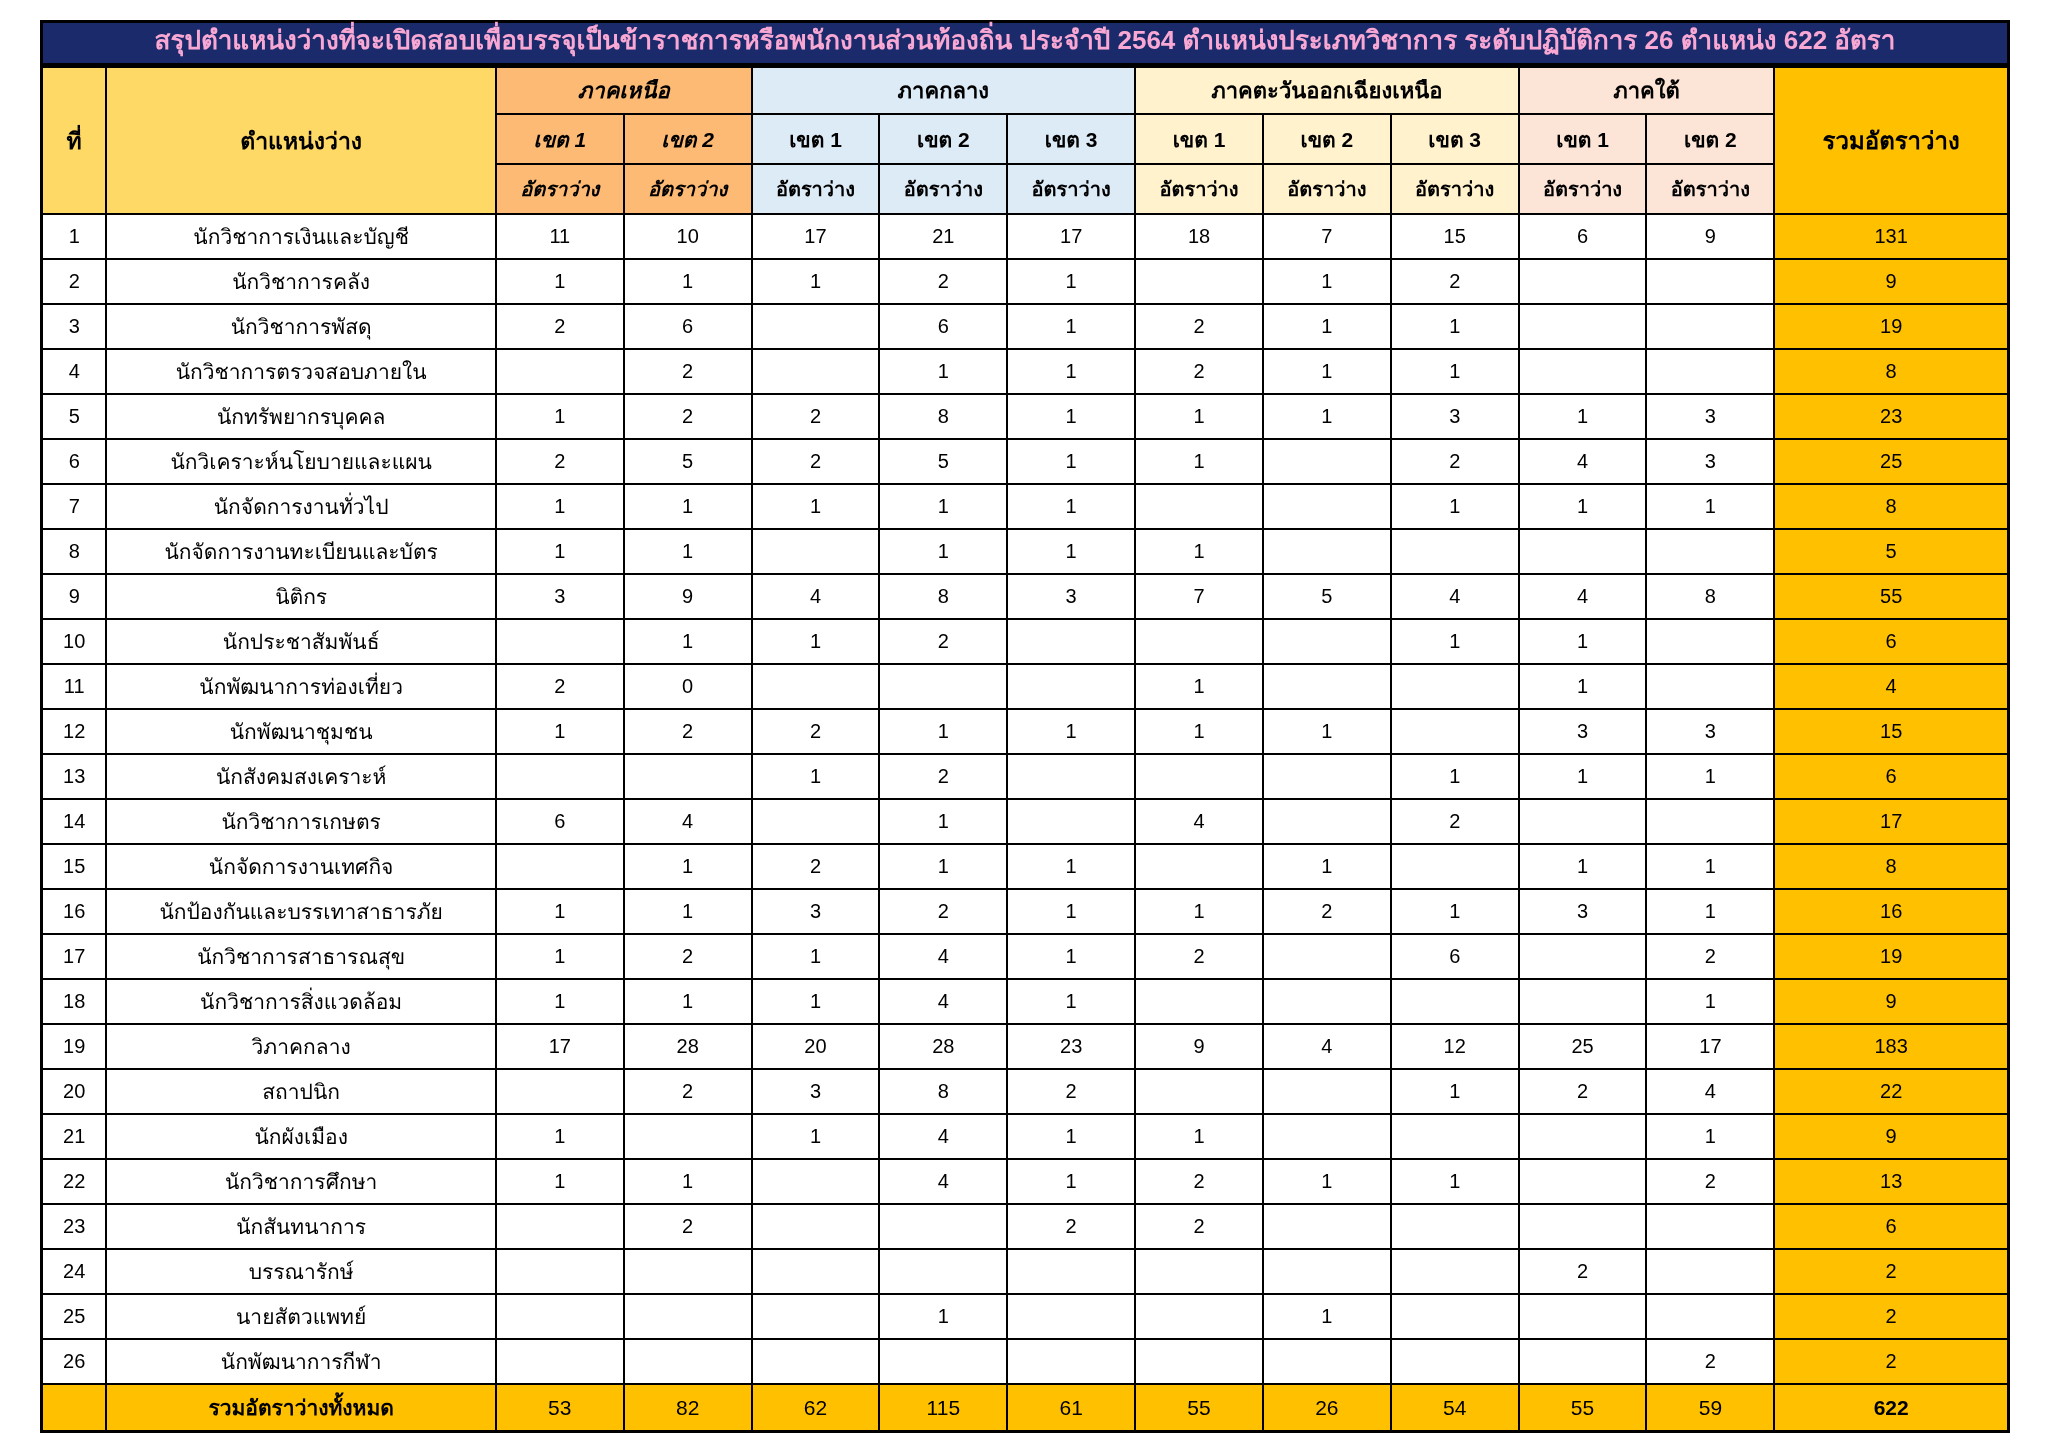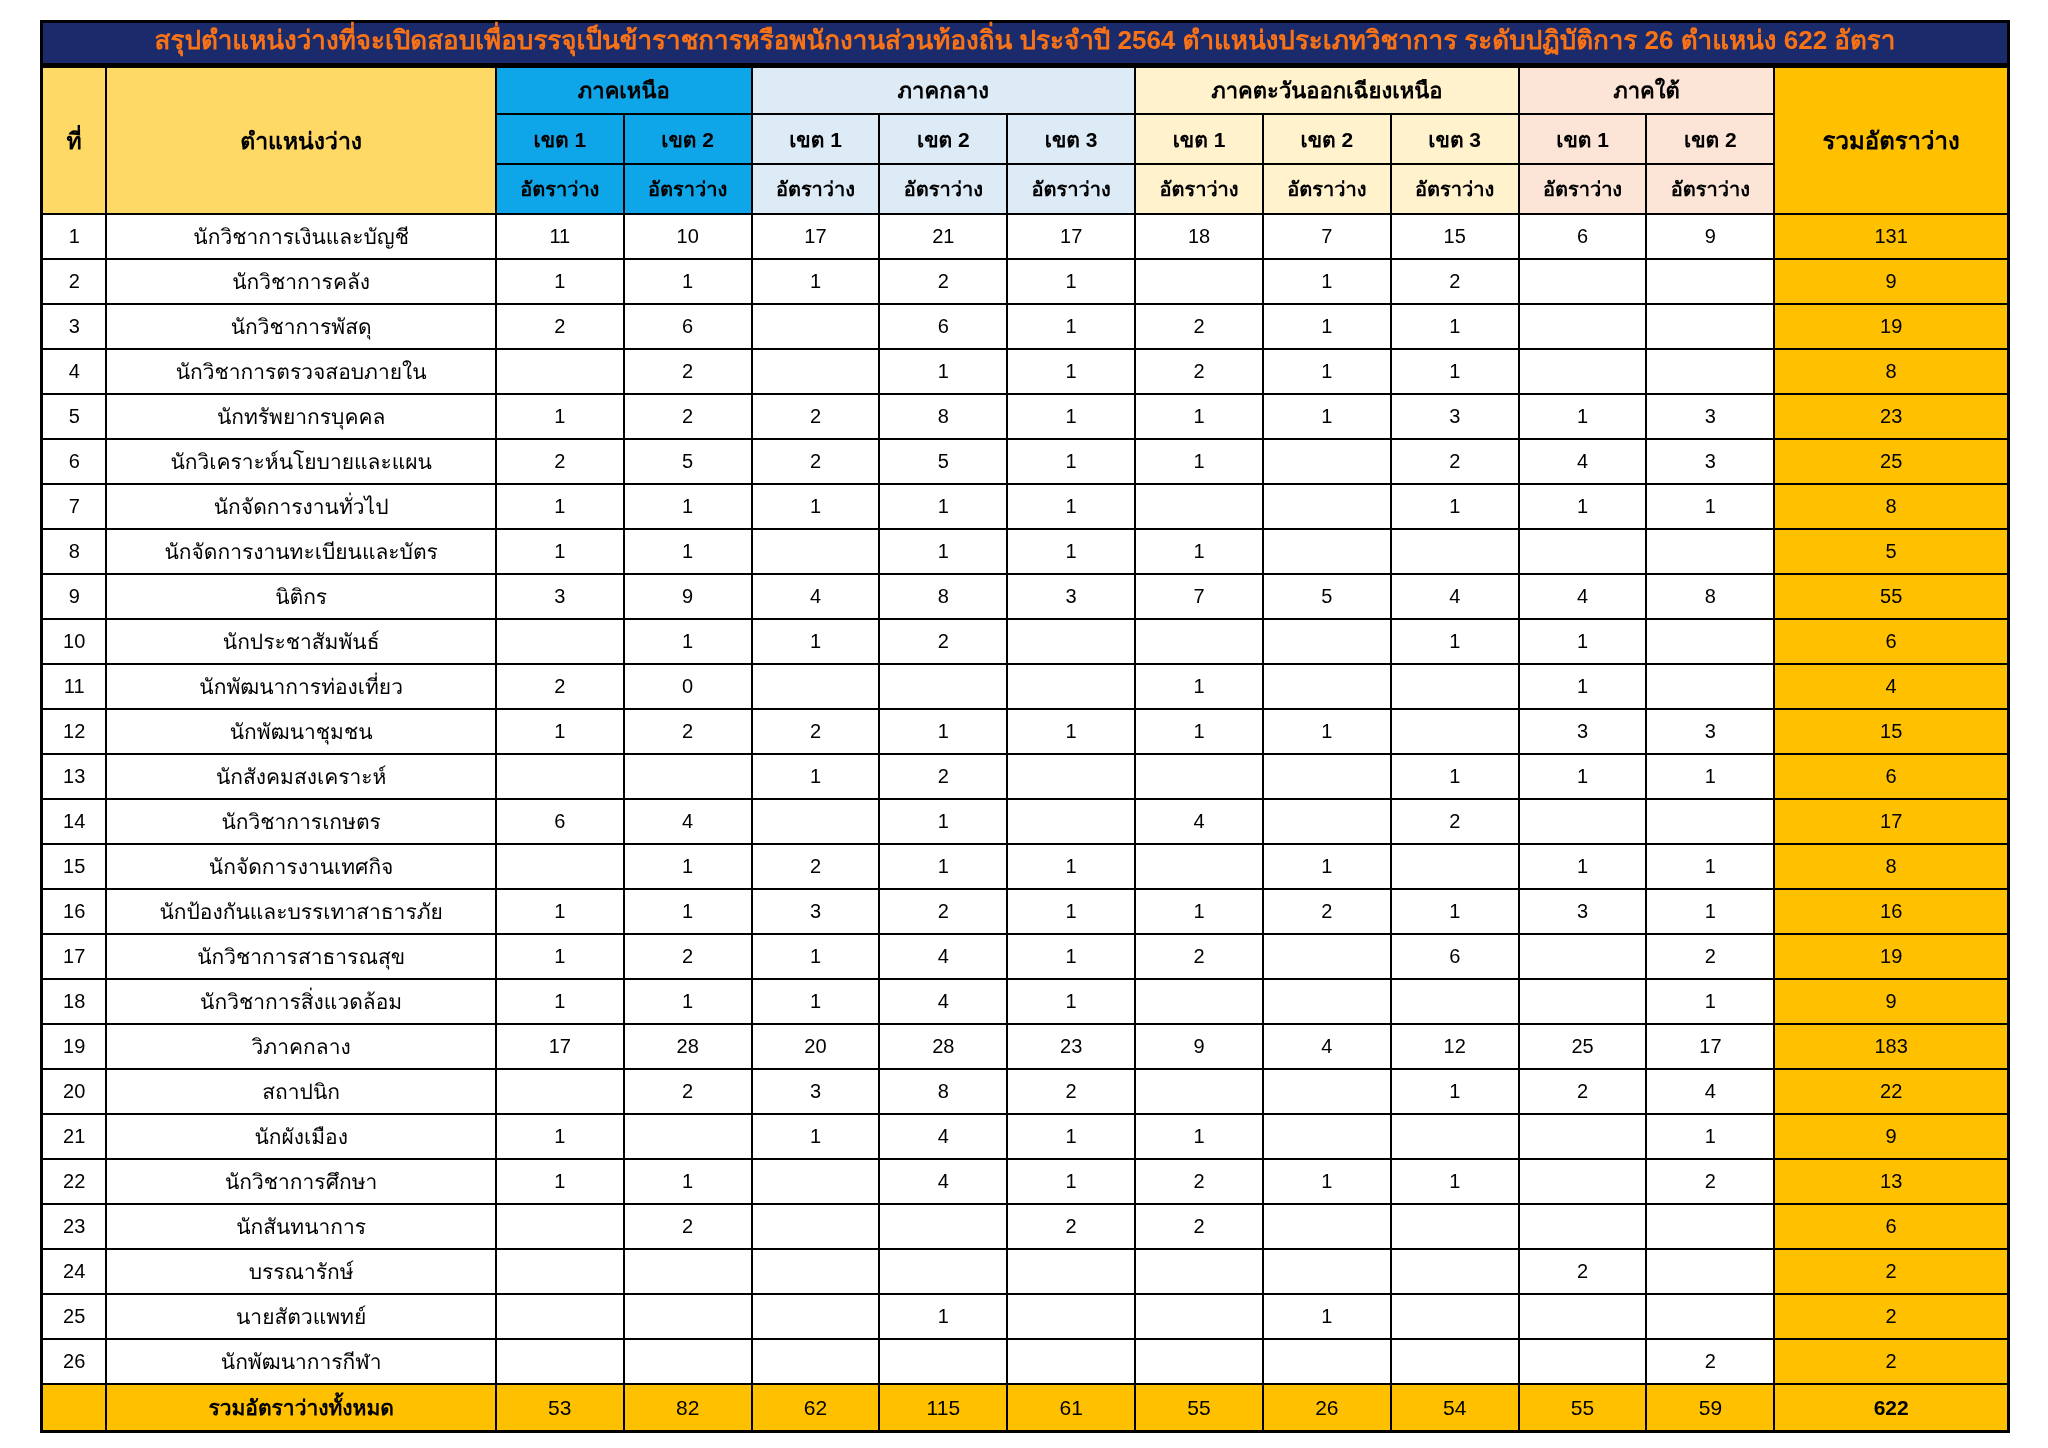--- a/index.html
+++ b/index.html
@@ -3,38 +3,38 @@
 <meta charset="utf-8">
 <style>
   * { box-sizing: border-box; margin: 0; padding: 0; }
   html,body { background: #ffffff; }
   body { font-family: "Liberation Sans", sans-serif; color:#000; }
   .page {
     width: 2048px; height: 1448px; background:#fff;
     padding: 20px 38px 10px 40px; overflow: hidden;
   }
   .title-bar {
-    background: #1b2a6b; border: 3px solid #000; color: #f97316;
+    background: #1b2a6b; border: 3px solid #000; color: #f9a8d4;
     text-align: center; font-weight: bold; font-size: 26px;
     padding: 3px 6px 7px 6px; line-height: 1.15;
   }
   table.vac {
     width: 100%; border-collapse: collapse; table-layout: fixed;
     border: 3px solid #000; margin-top: -1px;
   }
   .vac td { border: 2px solid #000; text-align: center; vertical-align: middle; padding: 1px 2px; }
   
   col.c-no    { width: 3.3%; }
   col.c-pos   { width: 19.8%; }
   col.c-zone  { width: 6.5%; }
   col.c-tot   { width: 11.9%; }
   
   .hdr-yellow { background: #FFD966; font-weight: bold; font-size: 23px; }
   .hdr-total  { background: #FFC000; font-weight: bold; font-size: 24px; font-family: Liberation Serif, serif; }
-  .bg-n  { background: #0ea5e9; }
+  .bg-n  { background: #fdba74; font-style: italic; }
   .bg-c  { background: #DDEBF7; }
   .bg-ne { background: #FFF2CC; }
   .bg-s  { background: #FCE4D6; }
   .hdr-region { font-weight: bold; font-size: 22px; height: 48px; }
   .hdr-zone   { font-weight: bold; font-size: 21px; height: 50px; }
   .hdr-rate   { font-weight: bold; font-size: 20px; height: 50px; }
   
   tr.data-row { height: 45px; }
   td.d-no   { font-size: 20px; }
   td.d-pos  { font-size: 21px; }

